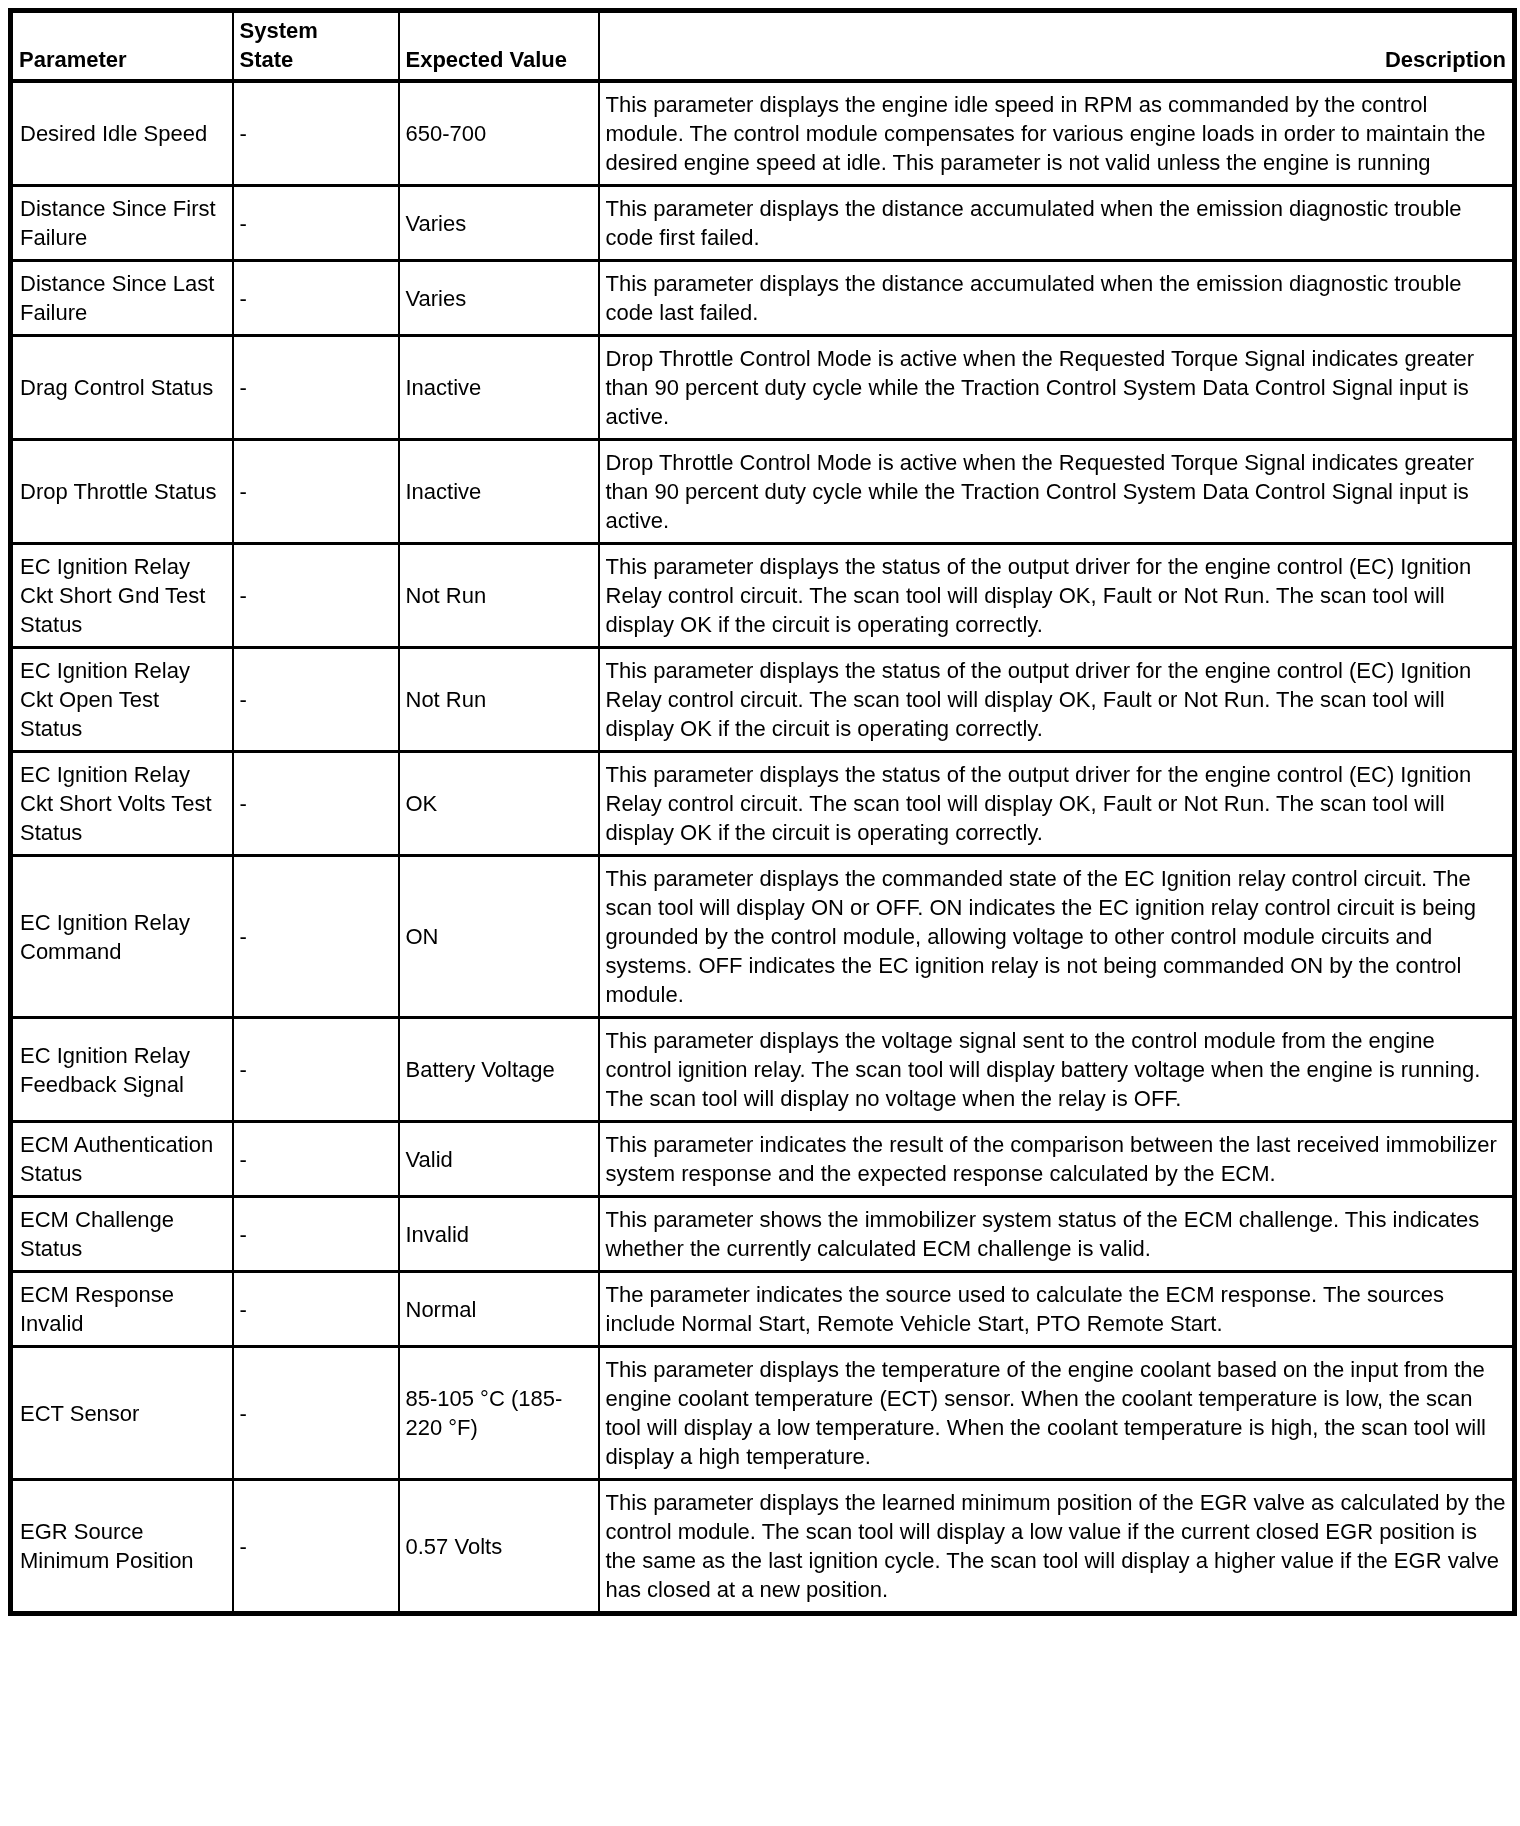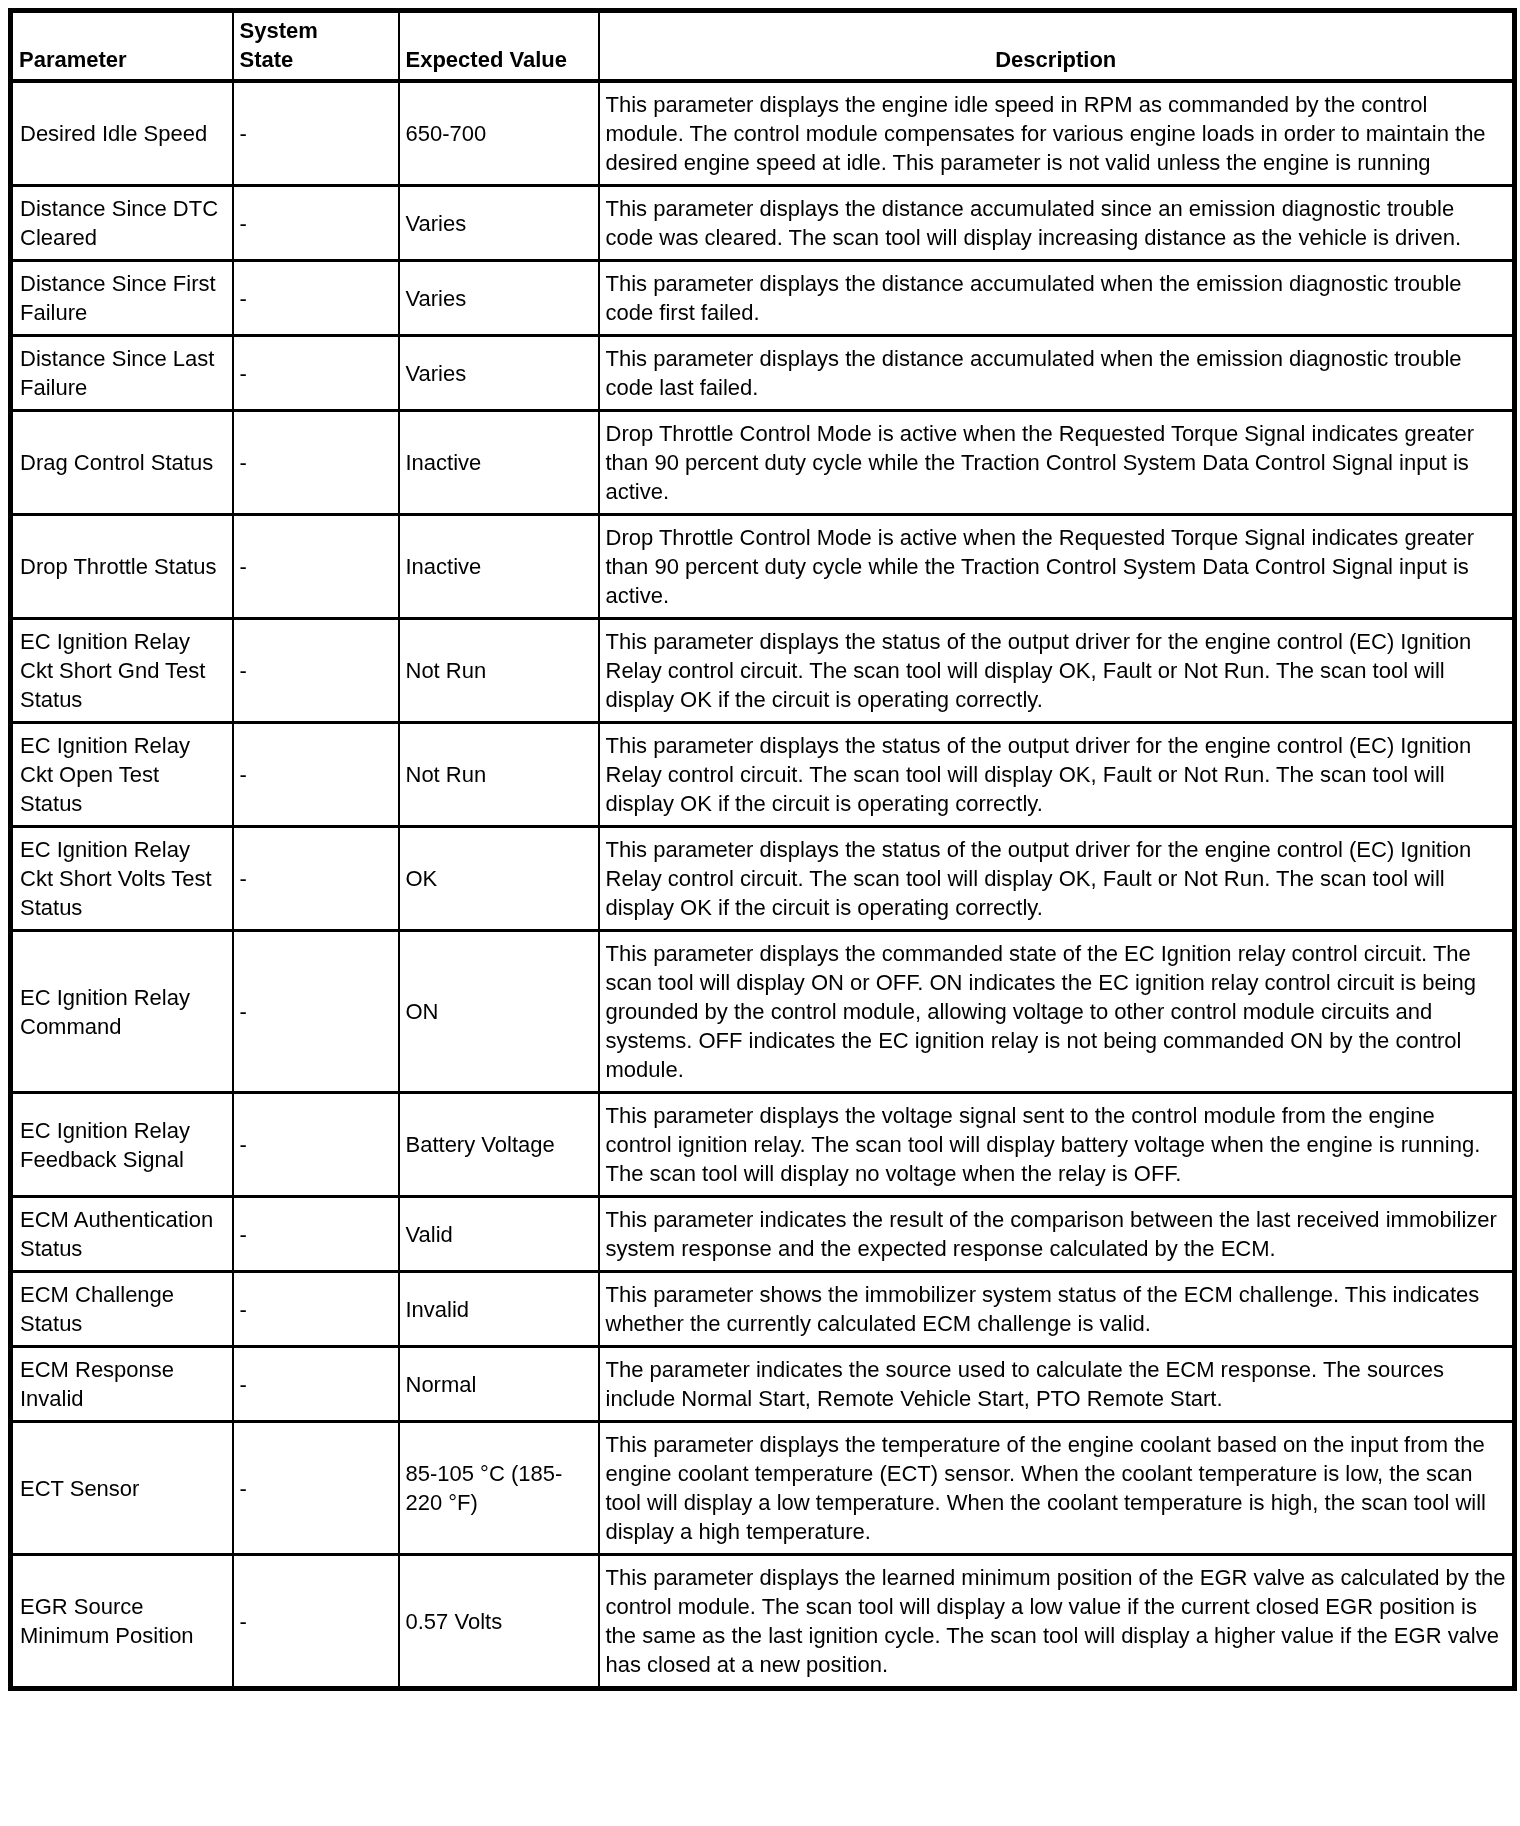--- a/index.html
+++ b/index.html
@@ -33,21 +33,21 @@
   }
   table.param-table thead th {
     vertical-align: bottom;
     text-align: left;
     font-weight: bold;
     white-space: pre-line;
     padding: 3px 6px 5px 6px;
     border-bottom-width: 4px;
   }
   table.param-table thead th.desc-h {
-    text-align: center;
+    text-align: right;
     margin-left: 24px;
   }
   table.param-table td {
     vertical-align: middle;
     padding: 7px 8px 7px 6px;
   }
   table.param-table td.param {
     padding-left: 7px;
   }
   table.param-table td.desc {
@@ -74,26 +74,20 @@
     </tr>
   </thead>
   <tbody id="table-body">
   <tr>
     <td class="param">Desired Idle Speed</td>
     <td class="state">-</td>
     <td class="value">650-700</td>
     <td class="desc">This parameter displays the engine idle speed in RPM as commanded by the control module. The control module compensates for various engine loads in order to maintain the desired engine speed at idle. This parameter is not valid unless the engine is running</td>
   </tr>
 
-  <tr>
-    <td class="param">Distance Since DTC Cleared</td>
-    <td class="state">-</td>
-    <td class="value">Varies</td>
-    <td class="desc">This parameter displays the distance accumulated since an emission diagnostic trouble code was cleared. The scan tool will display increasing distance as the vehicle is driven.</td>
-  </tr>
 
   <tr>
     <td class="param">Distance Since First Failure</td>
     <td class="state">-</td>
     <td class="value">Varies</td>
     <td class="desc">This parameter displays the distance accumulated when the emission diagnostic trouble code first failed.</td>
   </tr>
 
   <tr>
     <td class="param">Distance Since Last Failure</td>

